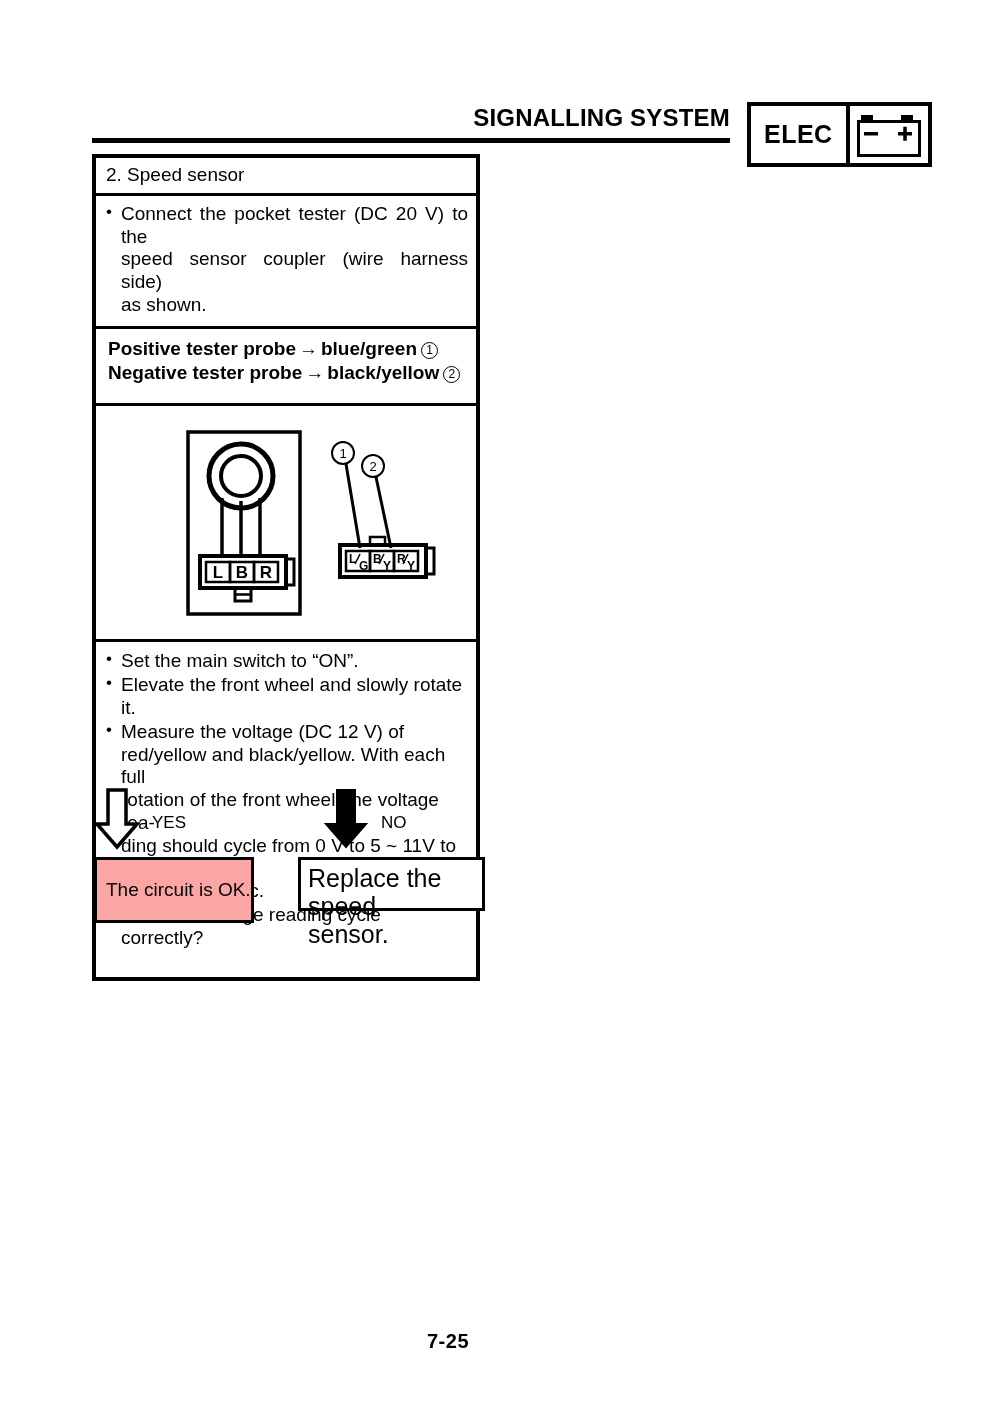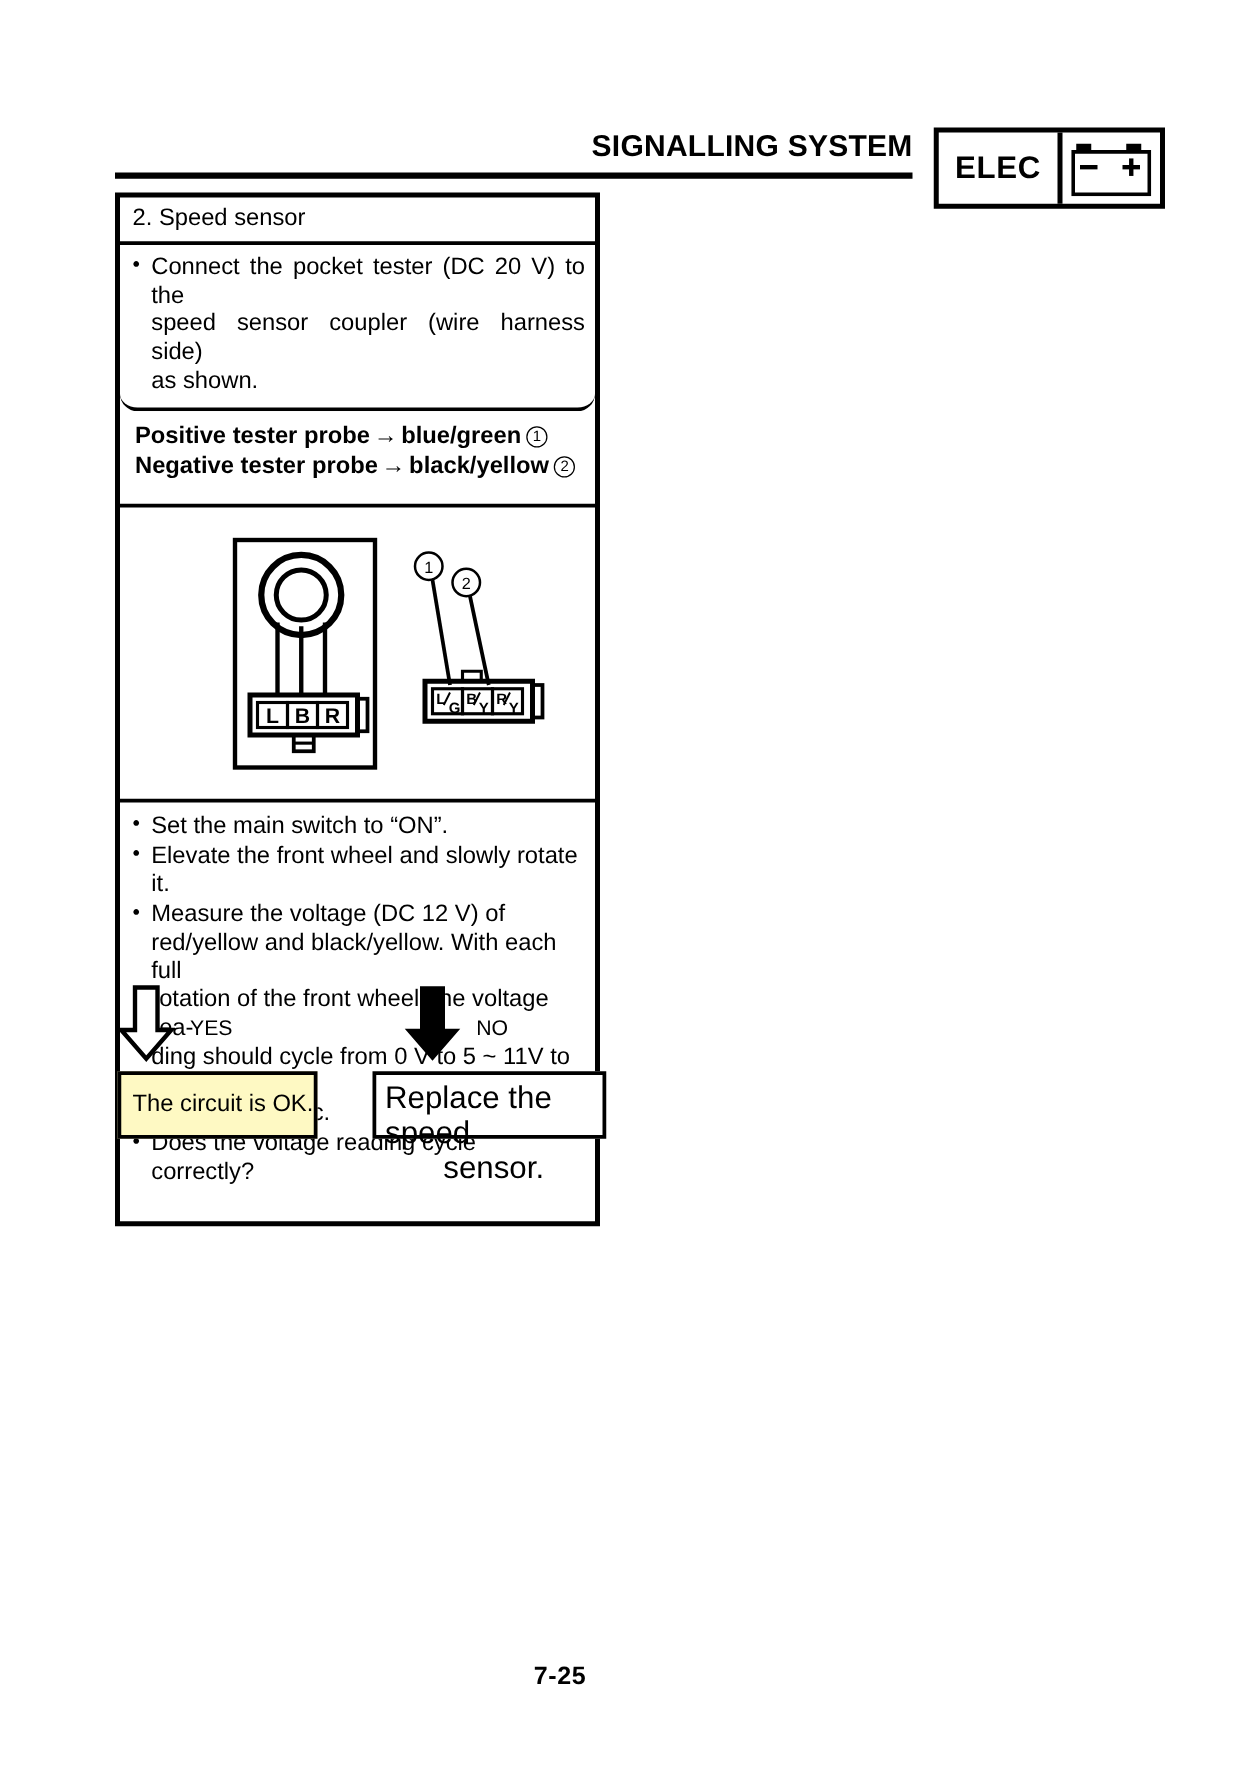--- a/index.html
+++ b/index.html
@@ -89,21 +89,20 @@
   .sec:last-child { border-bottom: none; }
 
   #section-title {
     padding: 6px 10px 7px 10px;
     font-size: 19px;
     line-height: 1.15;
   }
 
   #instruction-section {
     padding: 7px 8px 8px 8px;
-    border-radius: 14px;
   }
   .blist {
     margin: 0;
     padding: 0;
     list-style: none;
   }
   .blist li {
     position: relative;
     padding-left: 17px;
     font-size: 19px;
@@ -177,27 +176,27 @@
     margin-left: 12px;
     margin-top: 8px;
   }
 
   
   #result-ok-box {
     position: absolute;
     left: 94px;
     top: 857px;
     width: 160px;
-    height: 54px;
+    height: 66px;
     border: 3px solid #000;
     box-sizing: border-box;
     display: flex;
     align-items: center;
     padding-left: 9px;
-    background: #fef9c3;
+    background: #fca5a5;
   }
   #result-ok-text { font-size: 19px; }
 
   #result-replace-box {
     position: absolute;
     left: 298px;
     top: 857px;
     width: 187px;
     height: 54px;
     border: 3px solid #000;
@@ -360,19 +359,19 @@
   <span class="branch-label">NO</span>
 </div>
 
 <div id="result-ok-box">
   <span id="result-ok-text">The circuit is OK.</span>
 </div>
 
 <div id="result-replace-box">
   <div id="result-replace-text">
     <span style="display:block;">Replace the speed</span>
-    <span style="display:block;text-align:center;">sensor.</span>
+    <span style="display:block;">sensor.</span>
   </div>
 </div>
 
 <div id="page-footer">
   <span>7-25</span>
 </div>
 
 </body></html>

